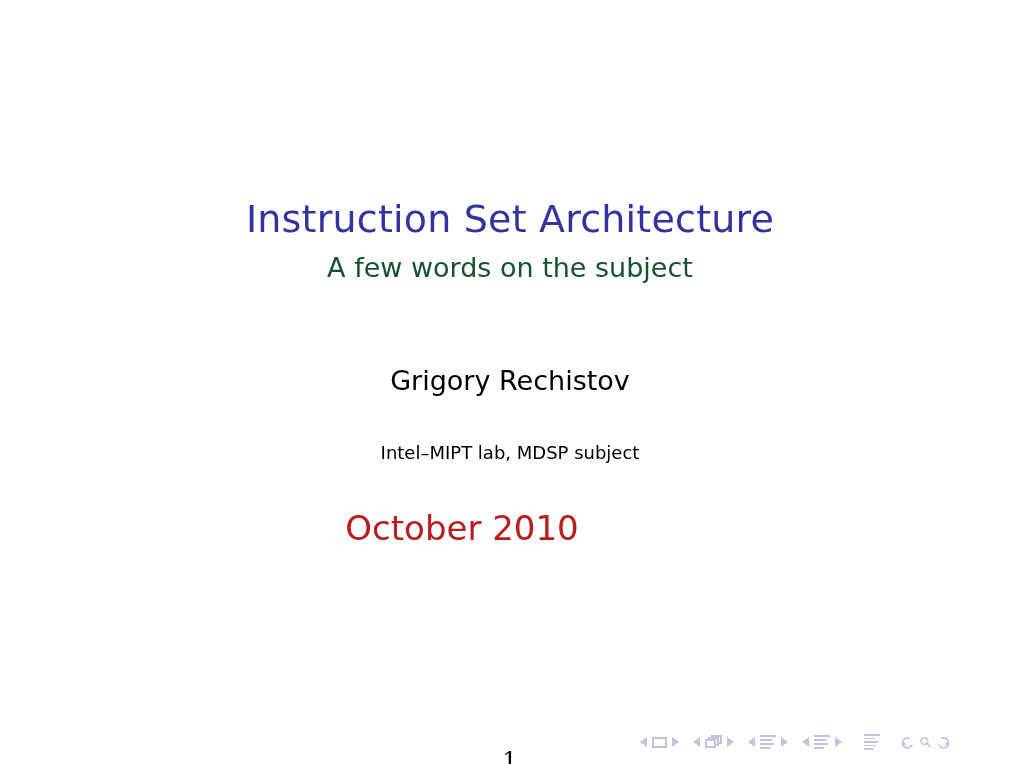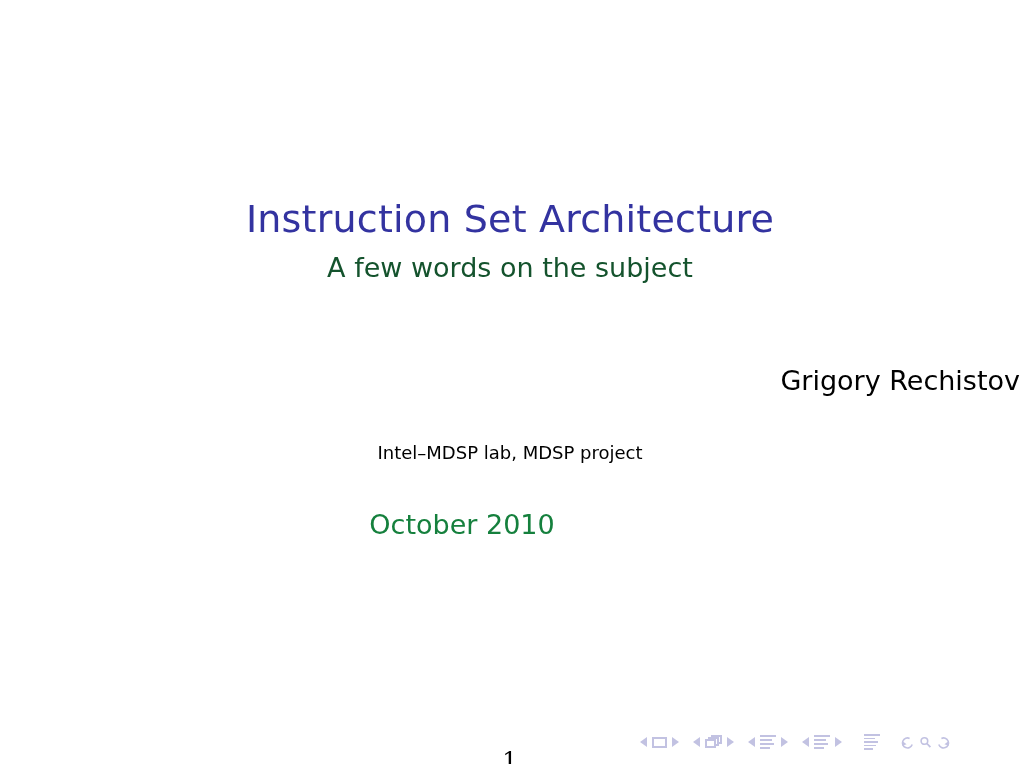--- a/index.html
+++ b/index.html
@@ -53,42 +53,41 @@
     left: 0;
     top: 354px;
     width: 1020px;
     text-align: center;
   }
   .author {
     font-family: "DejaVu Sans", sans-serif;
     font-size: 27px;
     color: #000000;
     line-height: 1.1;
-    text-align: right;
   }
   .institute {
     position: absolute;
     left: 0;
     top: 431px;
     width: 1020px;
     text-align: center;
     font-family: "DejaVu Sans", sans-serif;
     font-size: 18px;
     color: #000000;
     line-height: 1.1;
   }
   .date {
     position: absolute;
     left: 0;
     top: 498px;
     width: 924px;
     text-align: center;
     font-family: "DejaVu Sans", sans-serif;
-    font-size: 27px;
-    color: #15803d;
+    font-size: 34px;
+    color: #b91c1c;
     line-height: 1.1;
   }
 
   
   .pagenumber {
     position: absolute;
     left: 0;
     top: 737px;
     width: 1020px;
     text-align: center;
@@ -196,21 +195,21 @@
 
   <div class="titleblock">
     <div class="title">Instruction Set Architecture</div>
     <div class="subtitle">A few words on the subject</div>
   </div>
 
   <div class="authorblock">
     <div class="author">Grigory Rechistov</div>
   </div>
 
-  <div class="institute">Intel–MDSP lab, MDSP project</div>
+  <div class="institute">Intel–MIPT lab, MDSP subject</div>
 
   <div class="date">October 2010</div>
 
   <div class="pagenumber">1</div>
 
   <div class="navbar">
 
     <div class="navgroup">
       <span class="tri left"></span>
       <span class="icon-slide"></span>

